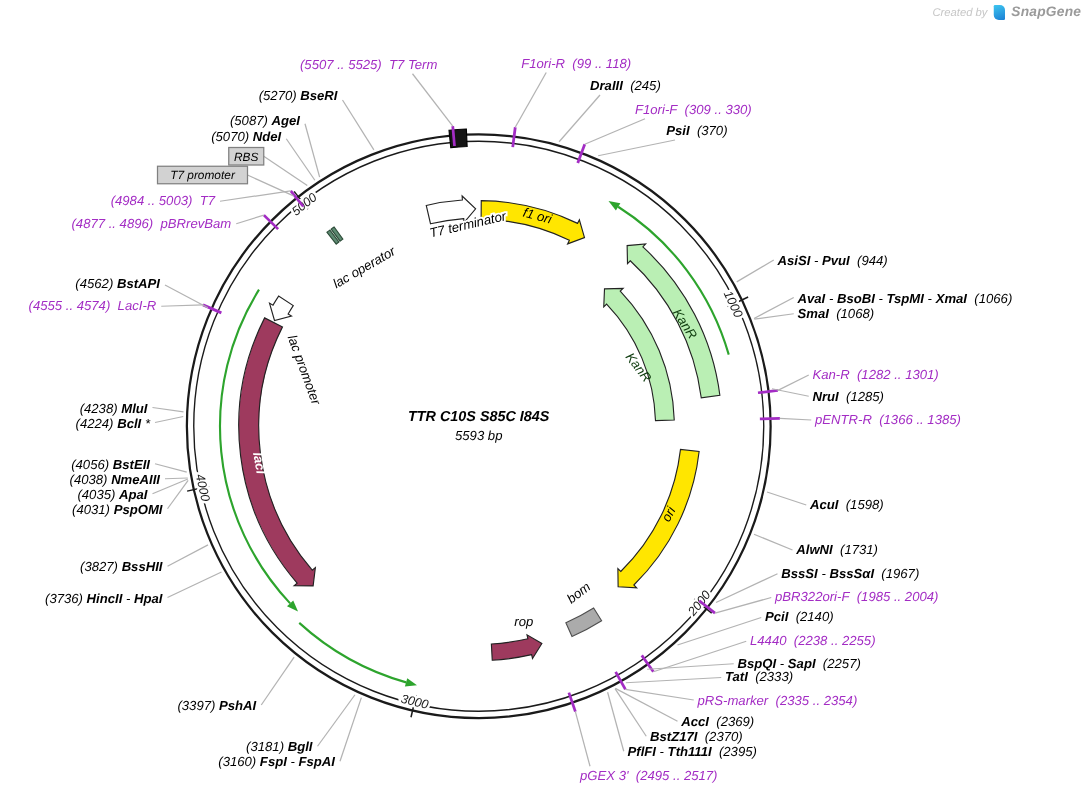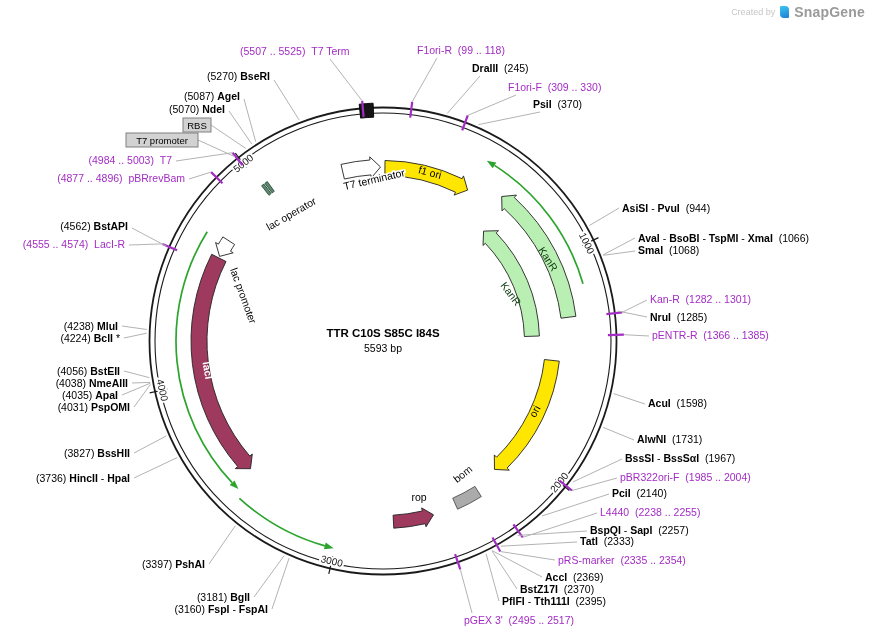--- a/index.html
+++ b/index.html
@@ -1,21 +1,21 @@
 <!DOCTYPE html>
 <html><head>
 <meta charset="utf-8">
 <style>
   html,body{margin:0;padding:0;background:#ffffff;}
-  .stage{position:relative;width:872px;height:637px;background:#ffffff;font-family:"Liberation Sans",sans-serif;overflow:hidden;}
+  .stage{position:relative;width:872px;height:637px;background:#ffffff;font-family:"Liberation Sans",sans-serif;overflow:hidden;font-style:italic;}
   .stage svg{position:absolute;left:0;top:0;font-family:"Liberation Sans",sans-serif;}
   .watermark{position:absolute;top:4px;right:7px;display:flex;align-items:center;gap:5px;z-index:5;}
   .wm-created{color:#c6c6c6;font-size:9px;}
   .wm-logo{display:inline-block;width:9px;height:12px;background:linear-gradient(160deg,#3ec6f0 0%,#1b7fd4 100%);border-radius:1px 4px 1px 4px;}
-  .wm-brand{color:#9a9a9a;font-size:14px;font-weight:bold;letter-spacing:0.2px;}
+  .wm-brand{color:#9a9a9a;font-size:11px;font-weight:bold;letter-spacing:0.2px;}
 </style>
 </head>
 <body>
 
 <div class="stage">
   <div class="watermark">
     <span class="wm-created">Created by</span>
     <span class="wm-logo"></span>
     <span class="wm-brand">SnapGene</span>
   </div>

